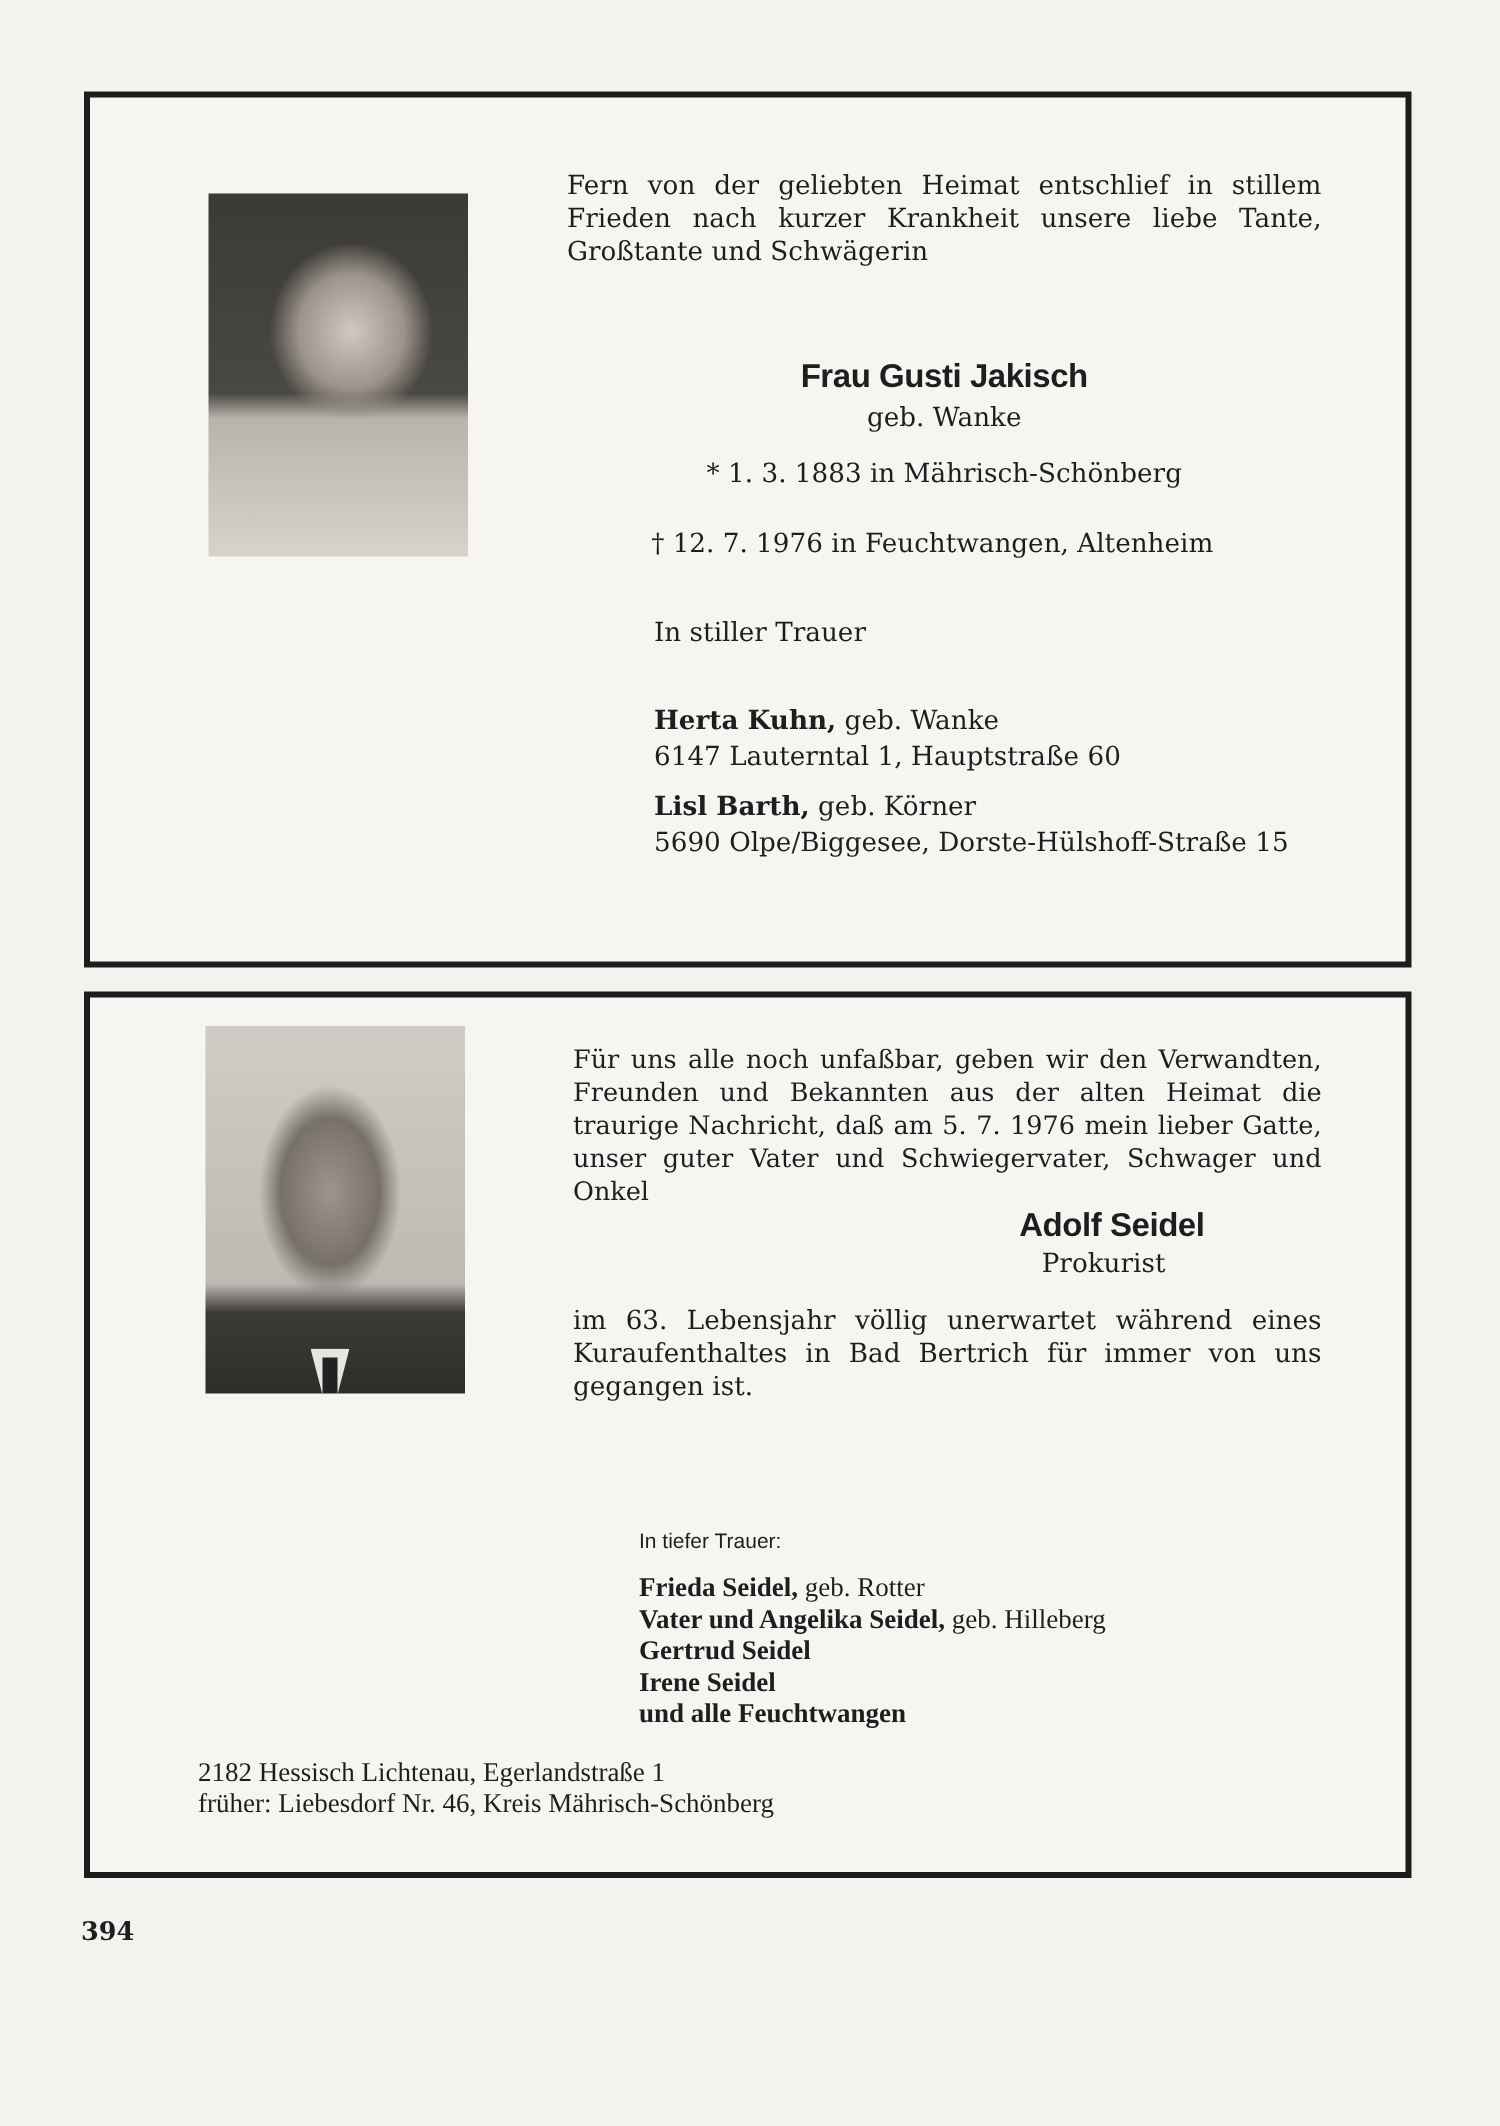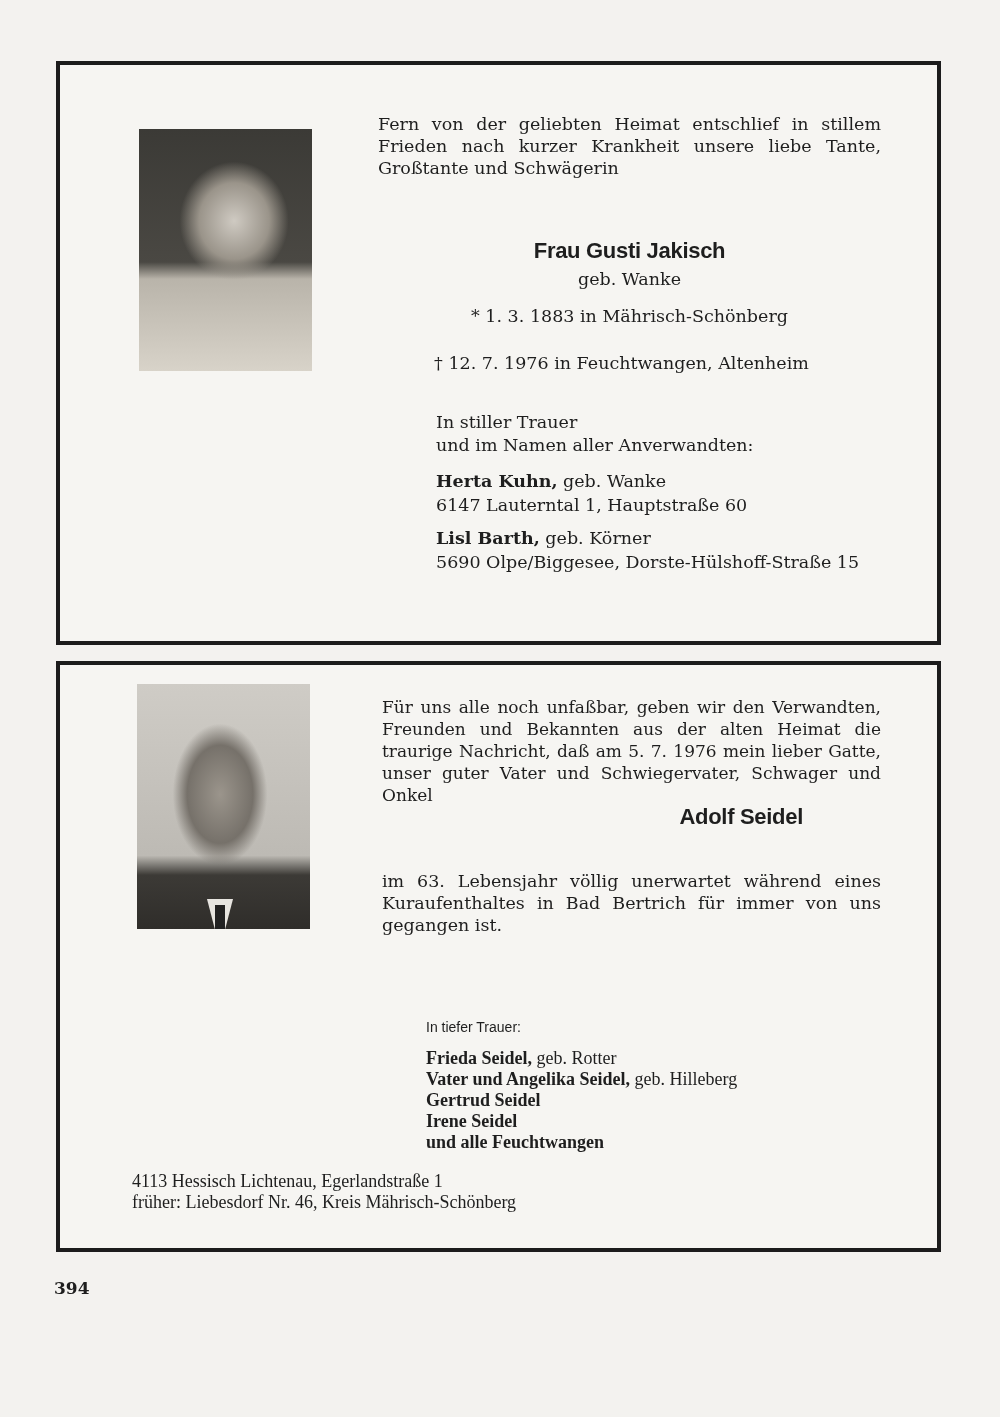--- a/index.html
+++ b/index.html
@@ -68,37 +68,37 @@
 <body>
 
 <div class="box" id="box1">
   <div class="photo" id="photo1" title="Portrait of an elderly woman with glasses"></div>
   <div class="t just" id="p1-intro">Fern von der geliebten Heimat entschlief in stillem Frieden nach kurzer Krankheit unsere liebe Tante, Großtante und Schwägerin</div>
   <div class="t sans ctr" id="p1-name">Frau Gusti Jakisch</div>
   <div class="t ctr" id="p1-nee">geb. Wanke</div>
   <div class="t ctr" id="p1-born">* 1. 3. 1883 in Mährisch-Schönberg</div>
   <div class="t ctr" id="p1-died">† 12. 7. 1976 in Feuchtwangen, Altenheim</div>
   <div class="t" id="p1-mourn1">In stiller Trauer</div>
-  <div class="t" id="p1-mourn2">und im Namen aller Anverwandten:</div>
   <div class="t" id="p1-r1a"><b>Herta Kuhn,</b><span> geb. Wanke</span></div>
   <div class="t" id="p1-r1b">6147 Lauterntal 1, Hauptstraße 60</div>
   <div class="t" id="p1-r2a"><b>Lisl Barth,</b><span> geb. Körner</span></div>
   <div class="t" id="p1-r2b">5690 Olpe/Biggesee, Dorste-Hülshoff-Straße 15</div>
 </div>
 
 <div class="box" id="box2">
   <div class="photo" id="photo2" title="Portrait of a man in suit and tie">
       <div class="tie"></div>
     </div>
   <div class="t just" id="p2-intro">Für uns alle noch unfaßbar, geben wir den Verwandten, Freunden und Bekannten aus der alten Heimat die traurige Nachricht, daß am 5. 7. 1976 mein lieber Gatte, unser guter Vater und Schwiegervater, Schwager und Onkel</div>
   <div class="t sans" id="p2-name" style="text-align:right;padding-right:78px;box-sizing:border-box;">Adolf Seidel</div>
+  <div class="t ctr" id="p2-title" style="text-align:right;padding-right:104px;box-sizing:border-box;">Prokurist</div>
   <div class="t just" id="p2-body">im 63. Lebensjahr völlig unerwartet während eines Kuraufenthaltes in Bad Bertrich für immer von uns gegangen ist.</div>
   <div class="t" id="p2-mourn">In tiefer Trauer:</div>
   <div class="t p2-rel" id="p2-rel0"><b>Frieda Seidel,</b><span> geb. Rotter</span></div>
   <div class="t p2-rel" id="p2-rel1"><b>Vater und Angelika Seidel,</b><span> geb. Hilleberg</span></div>
   <div class="t p2-rel" id="p2-rel2"><b>Gertrud Seidel</b></div>
   <div class="t p2-rel" id="p2-rel3"><b>Irene Seidel</b></div>
   <div class="t p2-rel" id="p2-rel4"><b>und alle Feuchtwangen</b></div>
-  <div class="t" id="p2-addr1">4113 Hessisch Lichtenau, Egerlandstraße 1</div>
+  <div class="t" id="p2-addr1">2182 Hessisch Lichtenau, Egerlandstraße 1</div>
   <div class="t" id="p2-addr2">früher: Liebesdorf Nr. 46, Kreis Mährisch-Schönberg</div>
 </div>
 
 <div id="page-num">394</div>
 
 </body></html>

